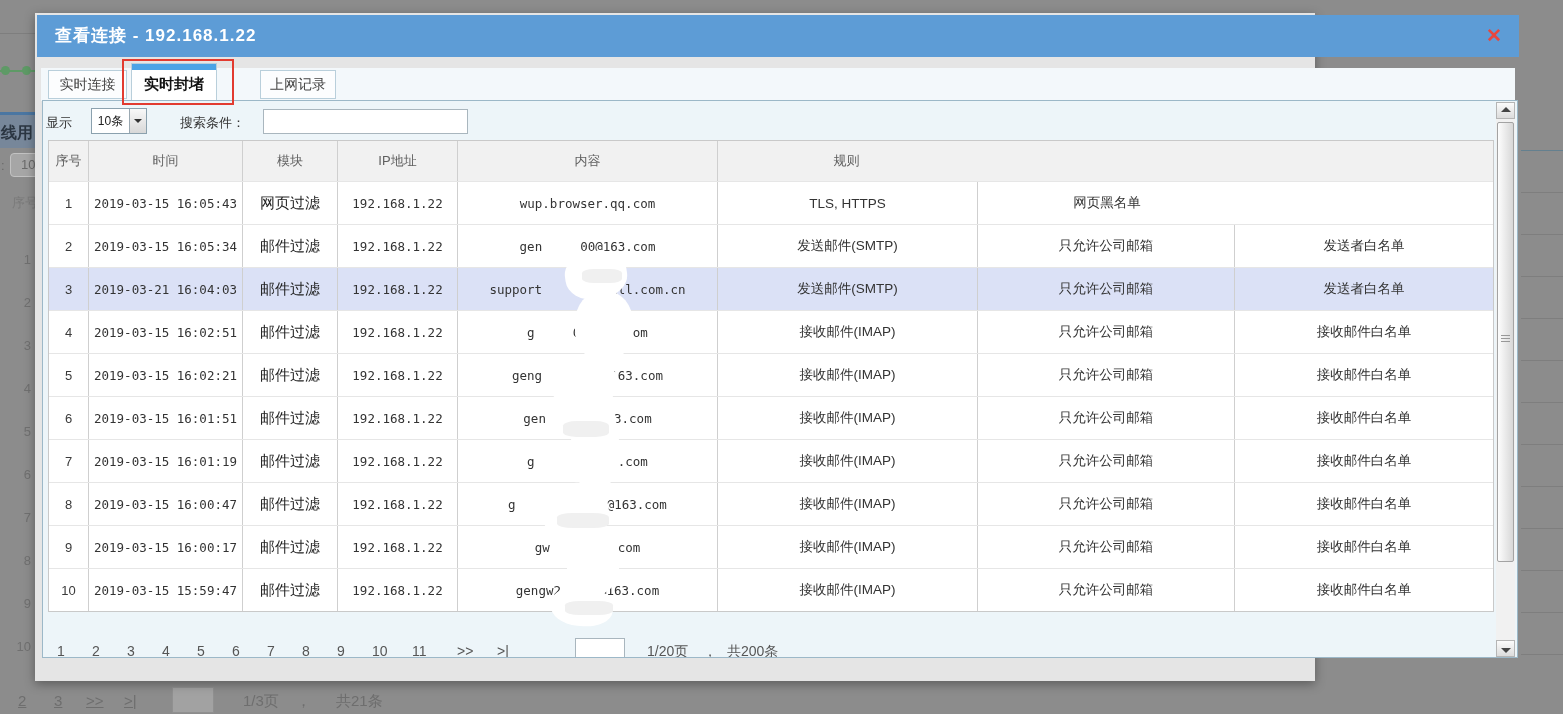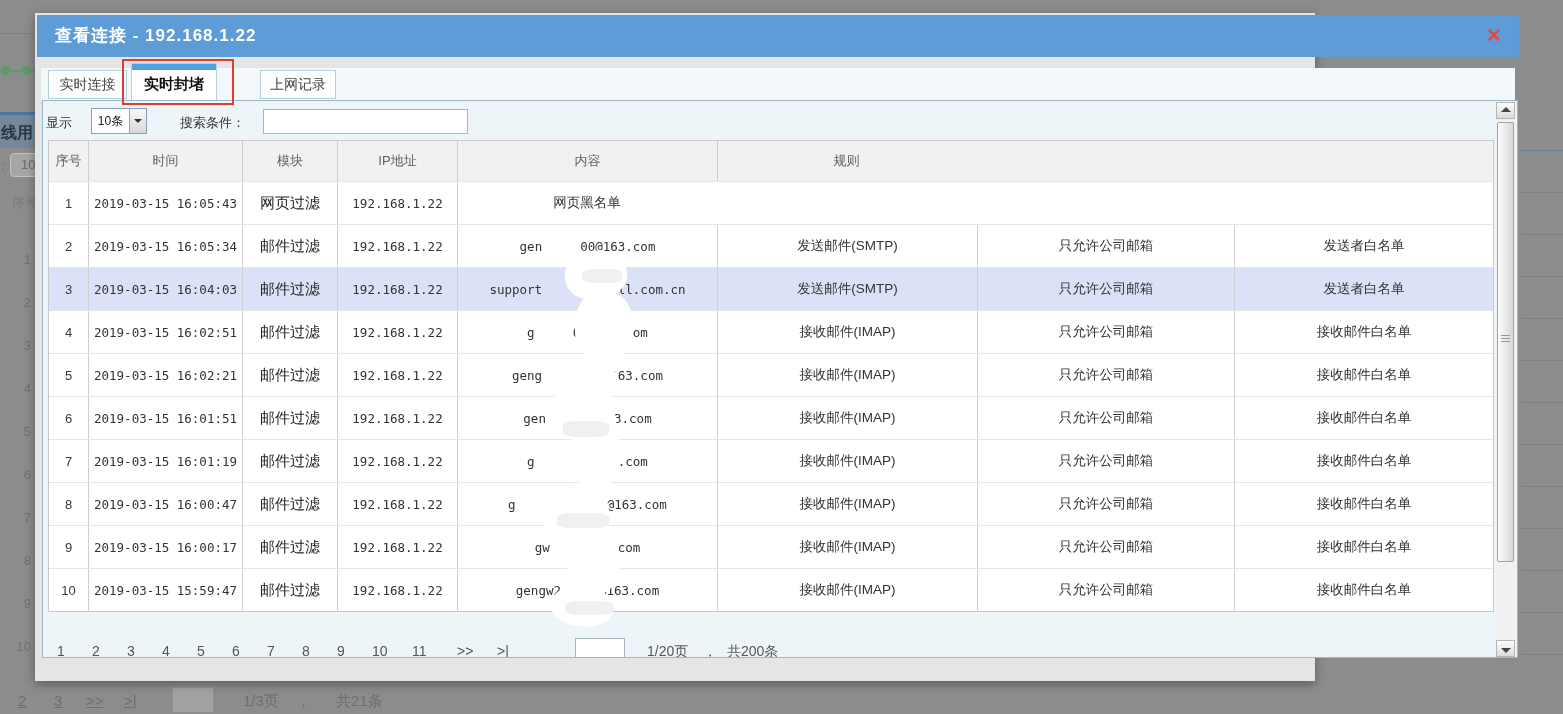--- a/index.html
+++ b/index.html
@@ -172,35 +172,37 @@
           <div class="td c3">IP地址</div>
           <div class="td c4">内容</div>
           <div class="td c6">规则</div>
         </div>
       <div>
           <div class="tr">
             <div class="td c0">1</div>
             <div class="td c1">2019-03-15 16:05:43</div>
             <div class="td c2">网页过滤</div>
             <div class="td c3">192.168.1.22</div>
+            <div class="td c4">wup.browser.qq.com</div>
+            <div class="td c5">TLS, HTTPS</div>
             <div class="td c7">网页黑名单</div>
           </div>
           <div class="tr">
             <div class="td c0">2</div>
             <div class="td c1">2019-03-15 16:05:34</div>
             <div class="td c2">邮件过滤</div>
             <div class="td c3">192.168.1.22</div>
             <div class="td c4">gen<span class="gap"></span>00@163.com</div>
             <div class="td c5">发送邮件(SMTP)</div>
             <div class="td c6">只允许公司邮箱</div>
             <div class="td c7">发送者白名单</div>
           </div>
           <div class="tr hl">
             <div class="td c0">3</div>
-            <div class="td c1">2019-03-15 16:04:03</div>
+            <div class="td c1">2019-03-21 16:04:03</div>
             <div class="td c2">邮件过滤</div>
             <div class="td c3">192.168.1.22</div>
             <div class="td c4">support<span class="gap"></span>irewall.com.cn</div>
             <div class="td c5">发送邮件(SMTP)</div>
             <div class="td c6">只允许公司邮箱</div>
             <div class="td c7">发送者白名单</div>
           </div>
           <div class="tr">
             <div class="td c0">4</div>
             <div class="td c1">2019-03-15 16:02:51</div>

